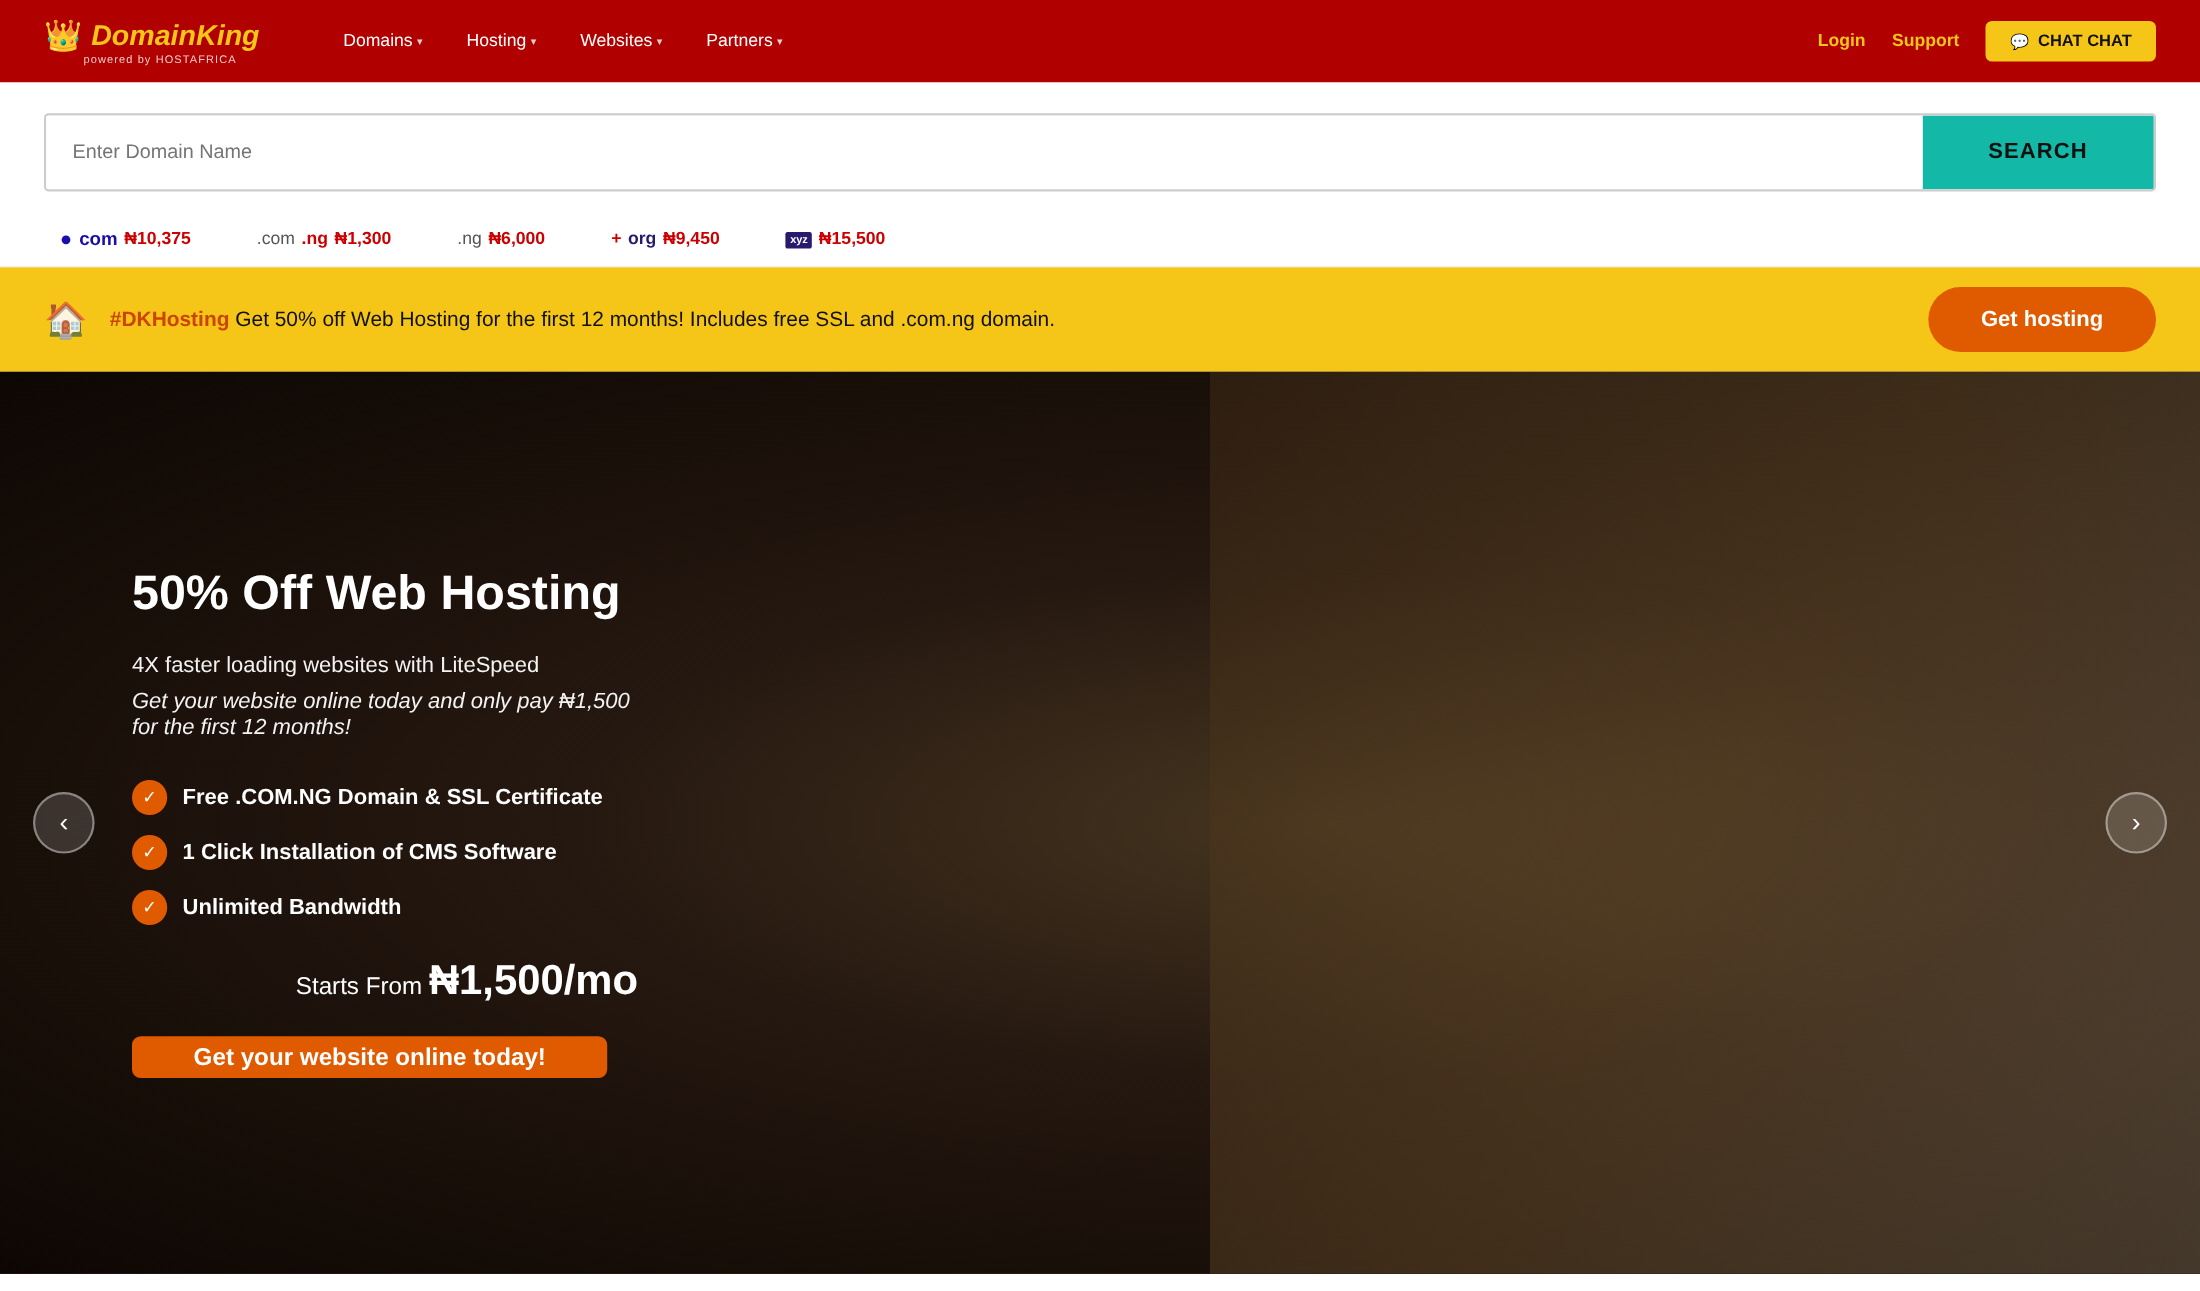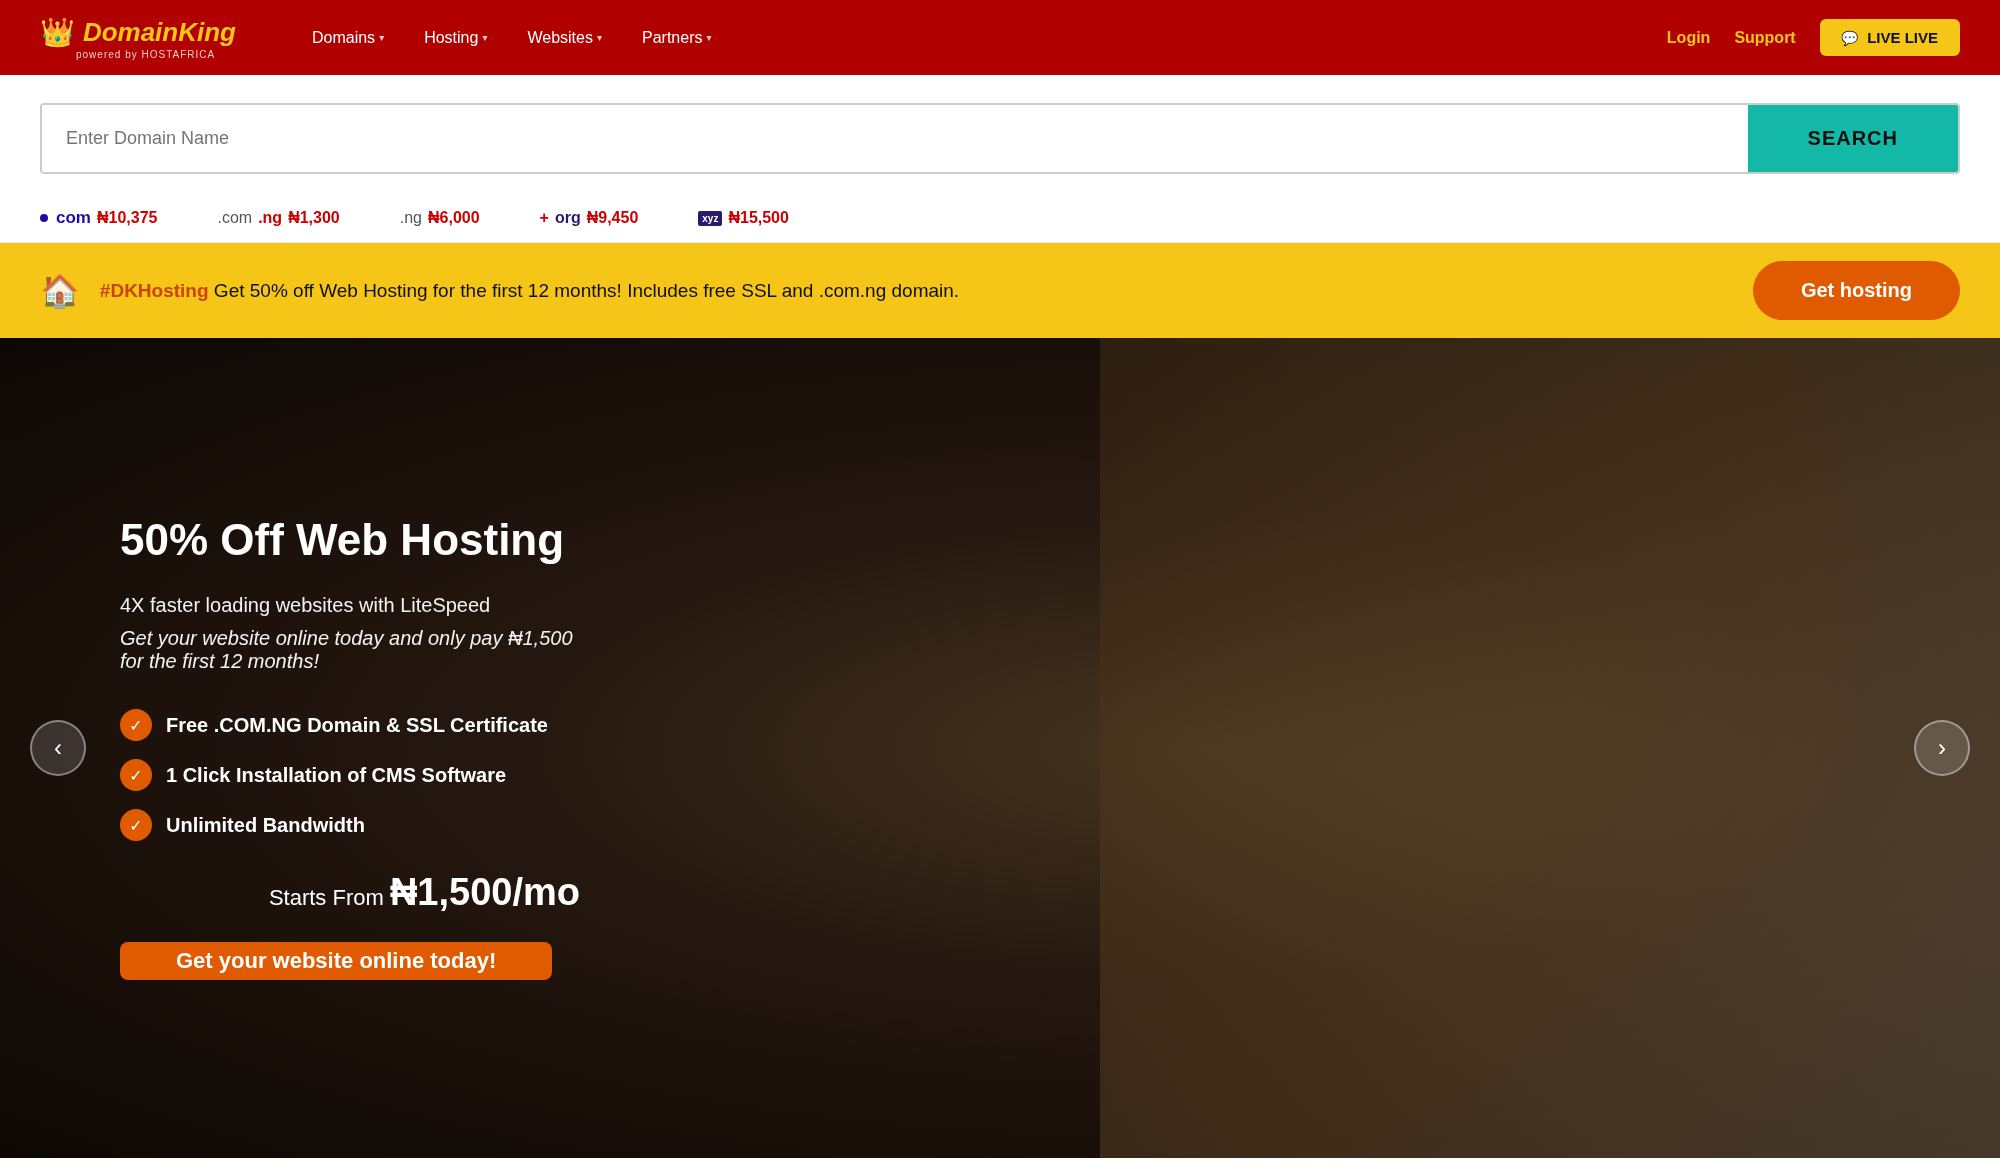--- a/index.html
+++ b/index.html
@@ -125,21 +125,21 @@
       border: none;
       cursor: pointer;
       letter-spacing: 1px;
     }
 
     
     .domain-prices {
       display: flex;
       align-items: center;
       gap: 0;
-      padding: 14px 40px;
+      padding: 14px 56px;
       background: #fff;
       border-bottom: 1px solid #eee;
     }
     .domain-item {
       display: flex;
       align-items: center;
       gap: 6px;
       margin-right: 60px;
       font-size: 16px;
     }
@@ -353,21 +353,21 @@
       <span>Partners</span>
       <span class="nav-arrow">▾</span>
     </div>
   </div>
 
   <div class="nav-right">
     <span class="nav-login">Login</span>
     <span class="nav-support">Support</span>
     <button class="live-chat-btn">
       <span class="chat-icon">💬</span>
-      <span>LIVE LIVE</span>
+      <span>CHAT CHAT</span>
     </button>
   </div>
 </nav>
 
 <section class="search-section">
   <div class="search-bar">
     <input class="search-input" type="text" placeholder="Enter Domain Name" style="">
     <button class="search-btn">SEARCH</button>
   </div>
 </section>

